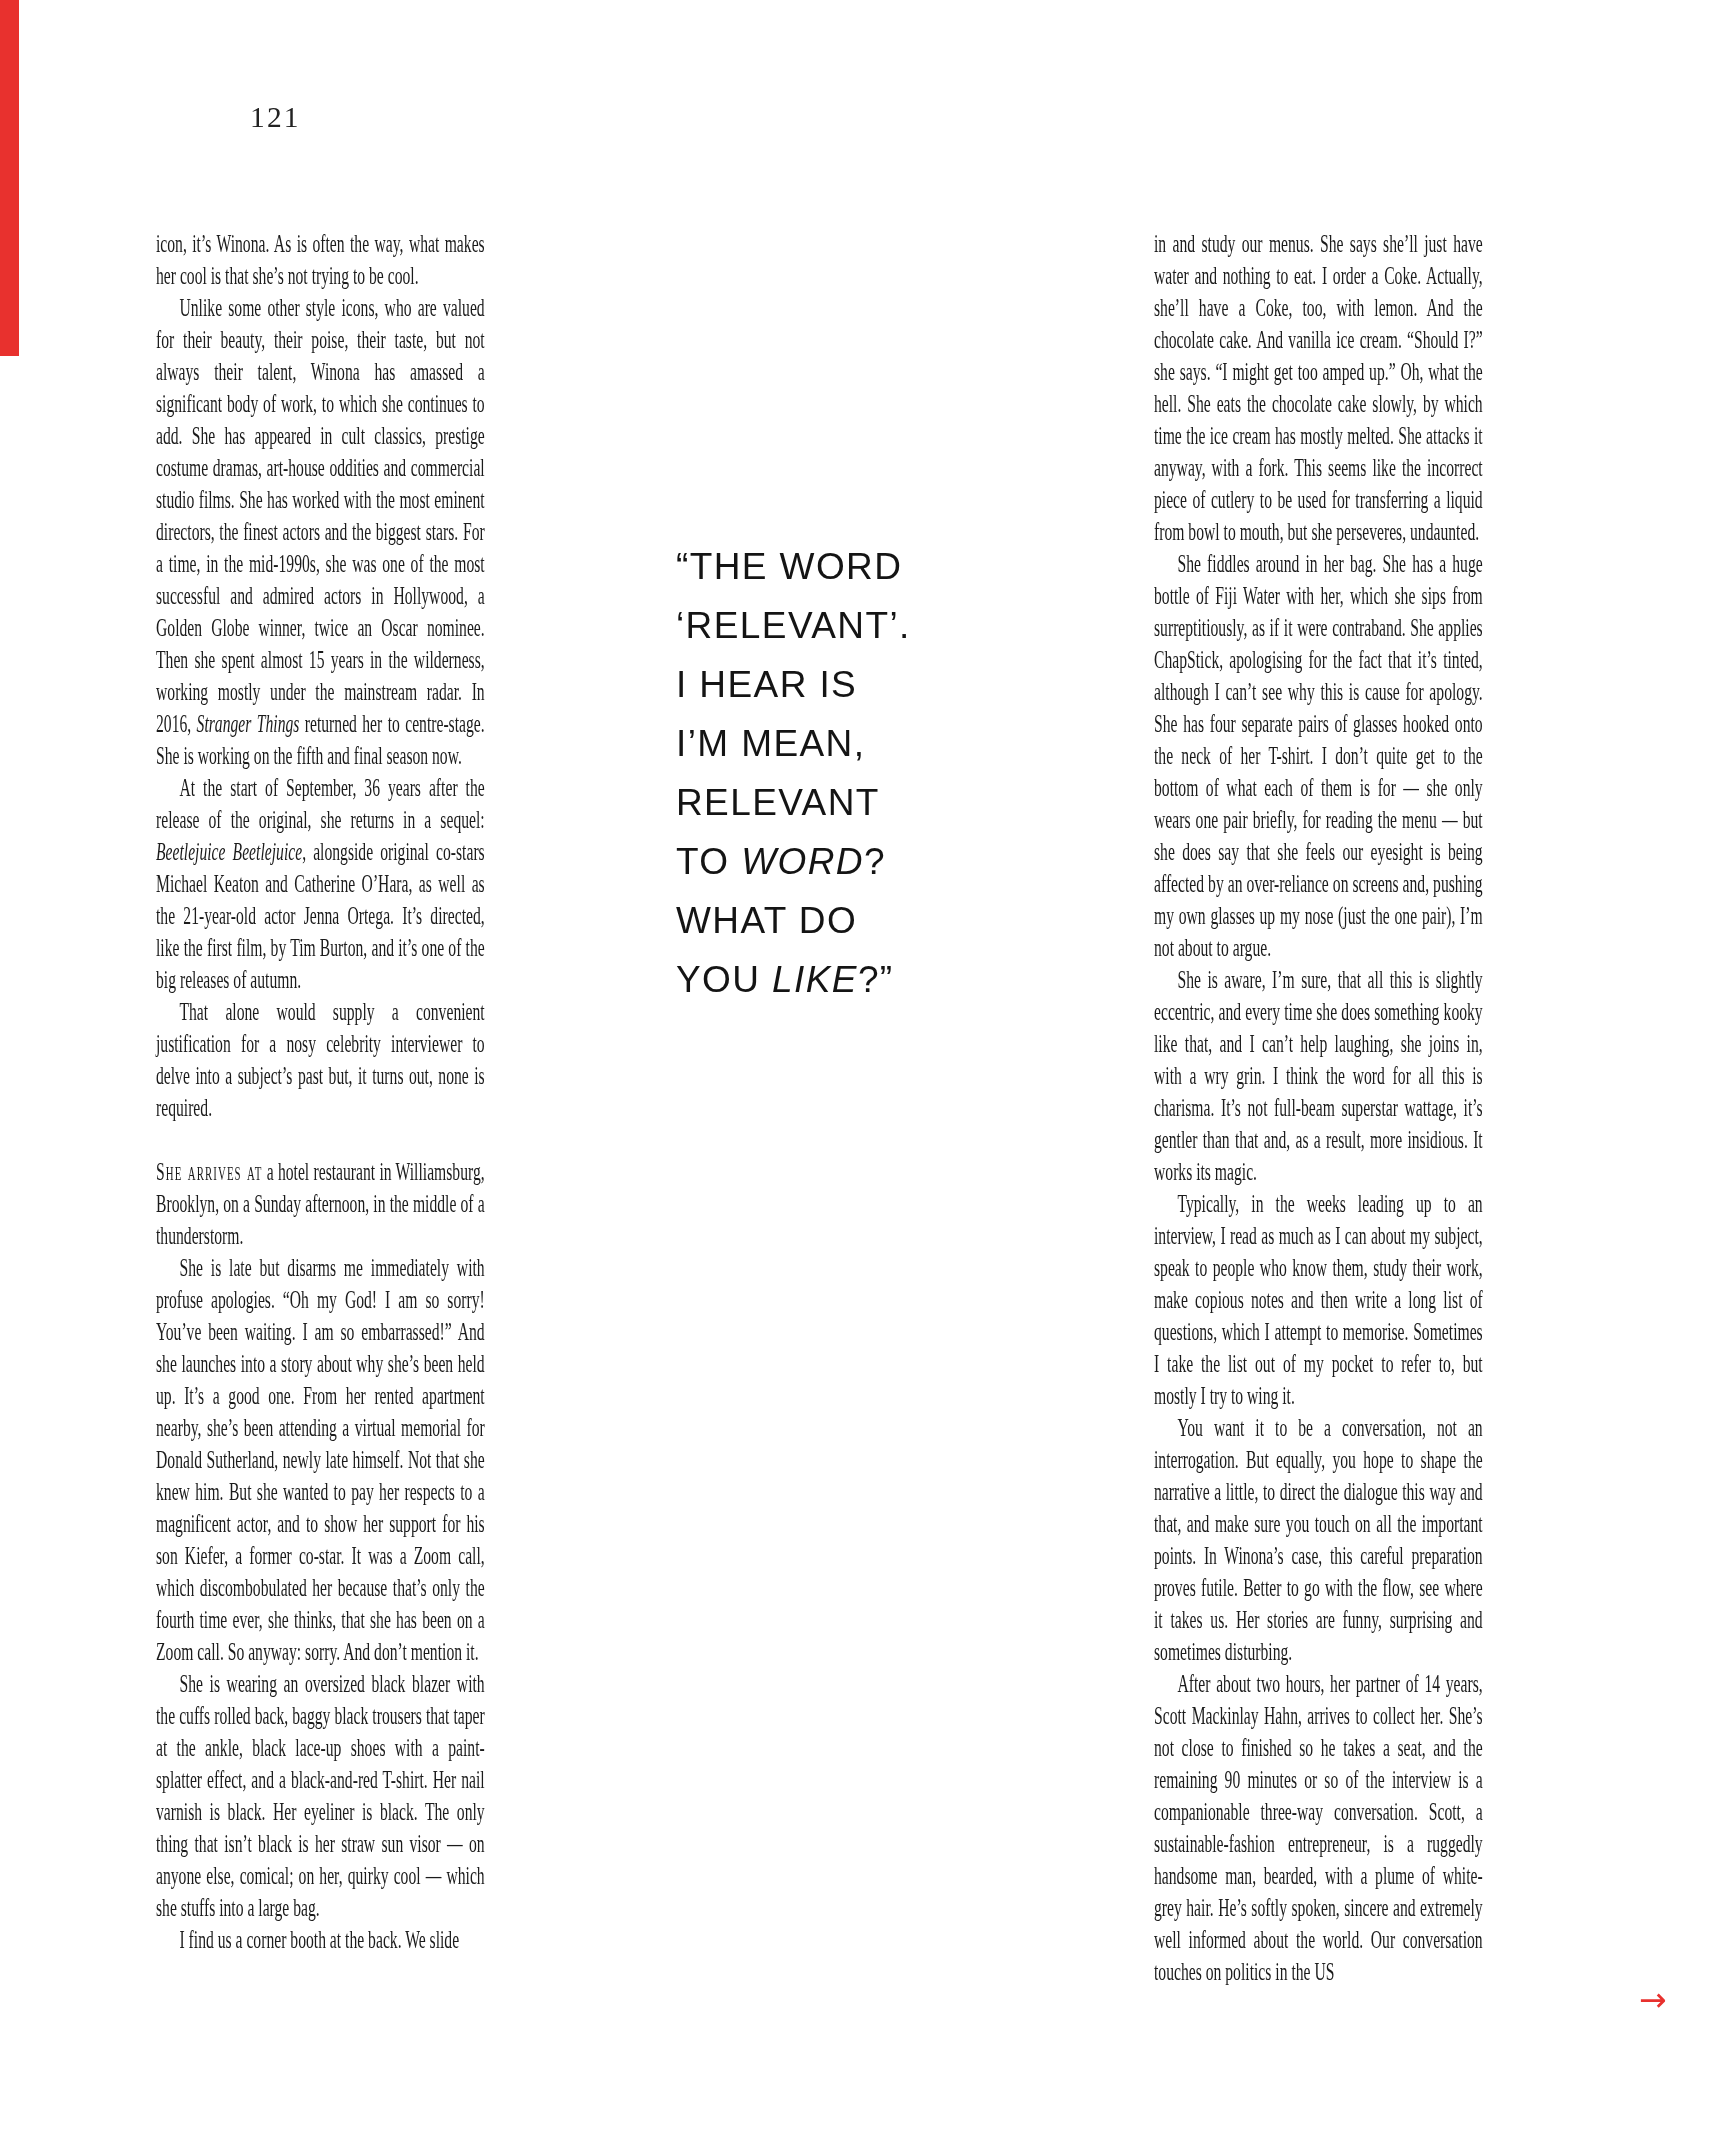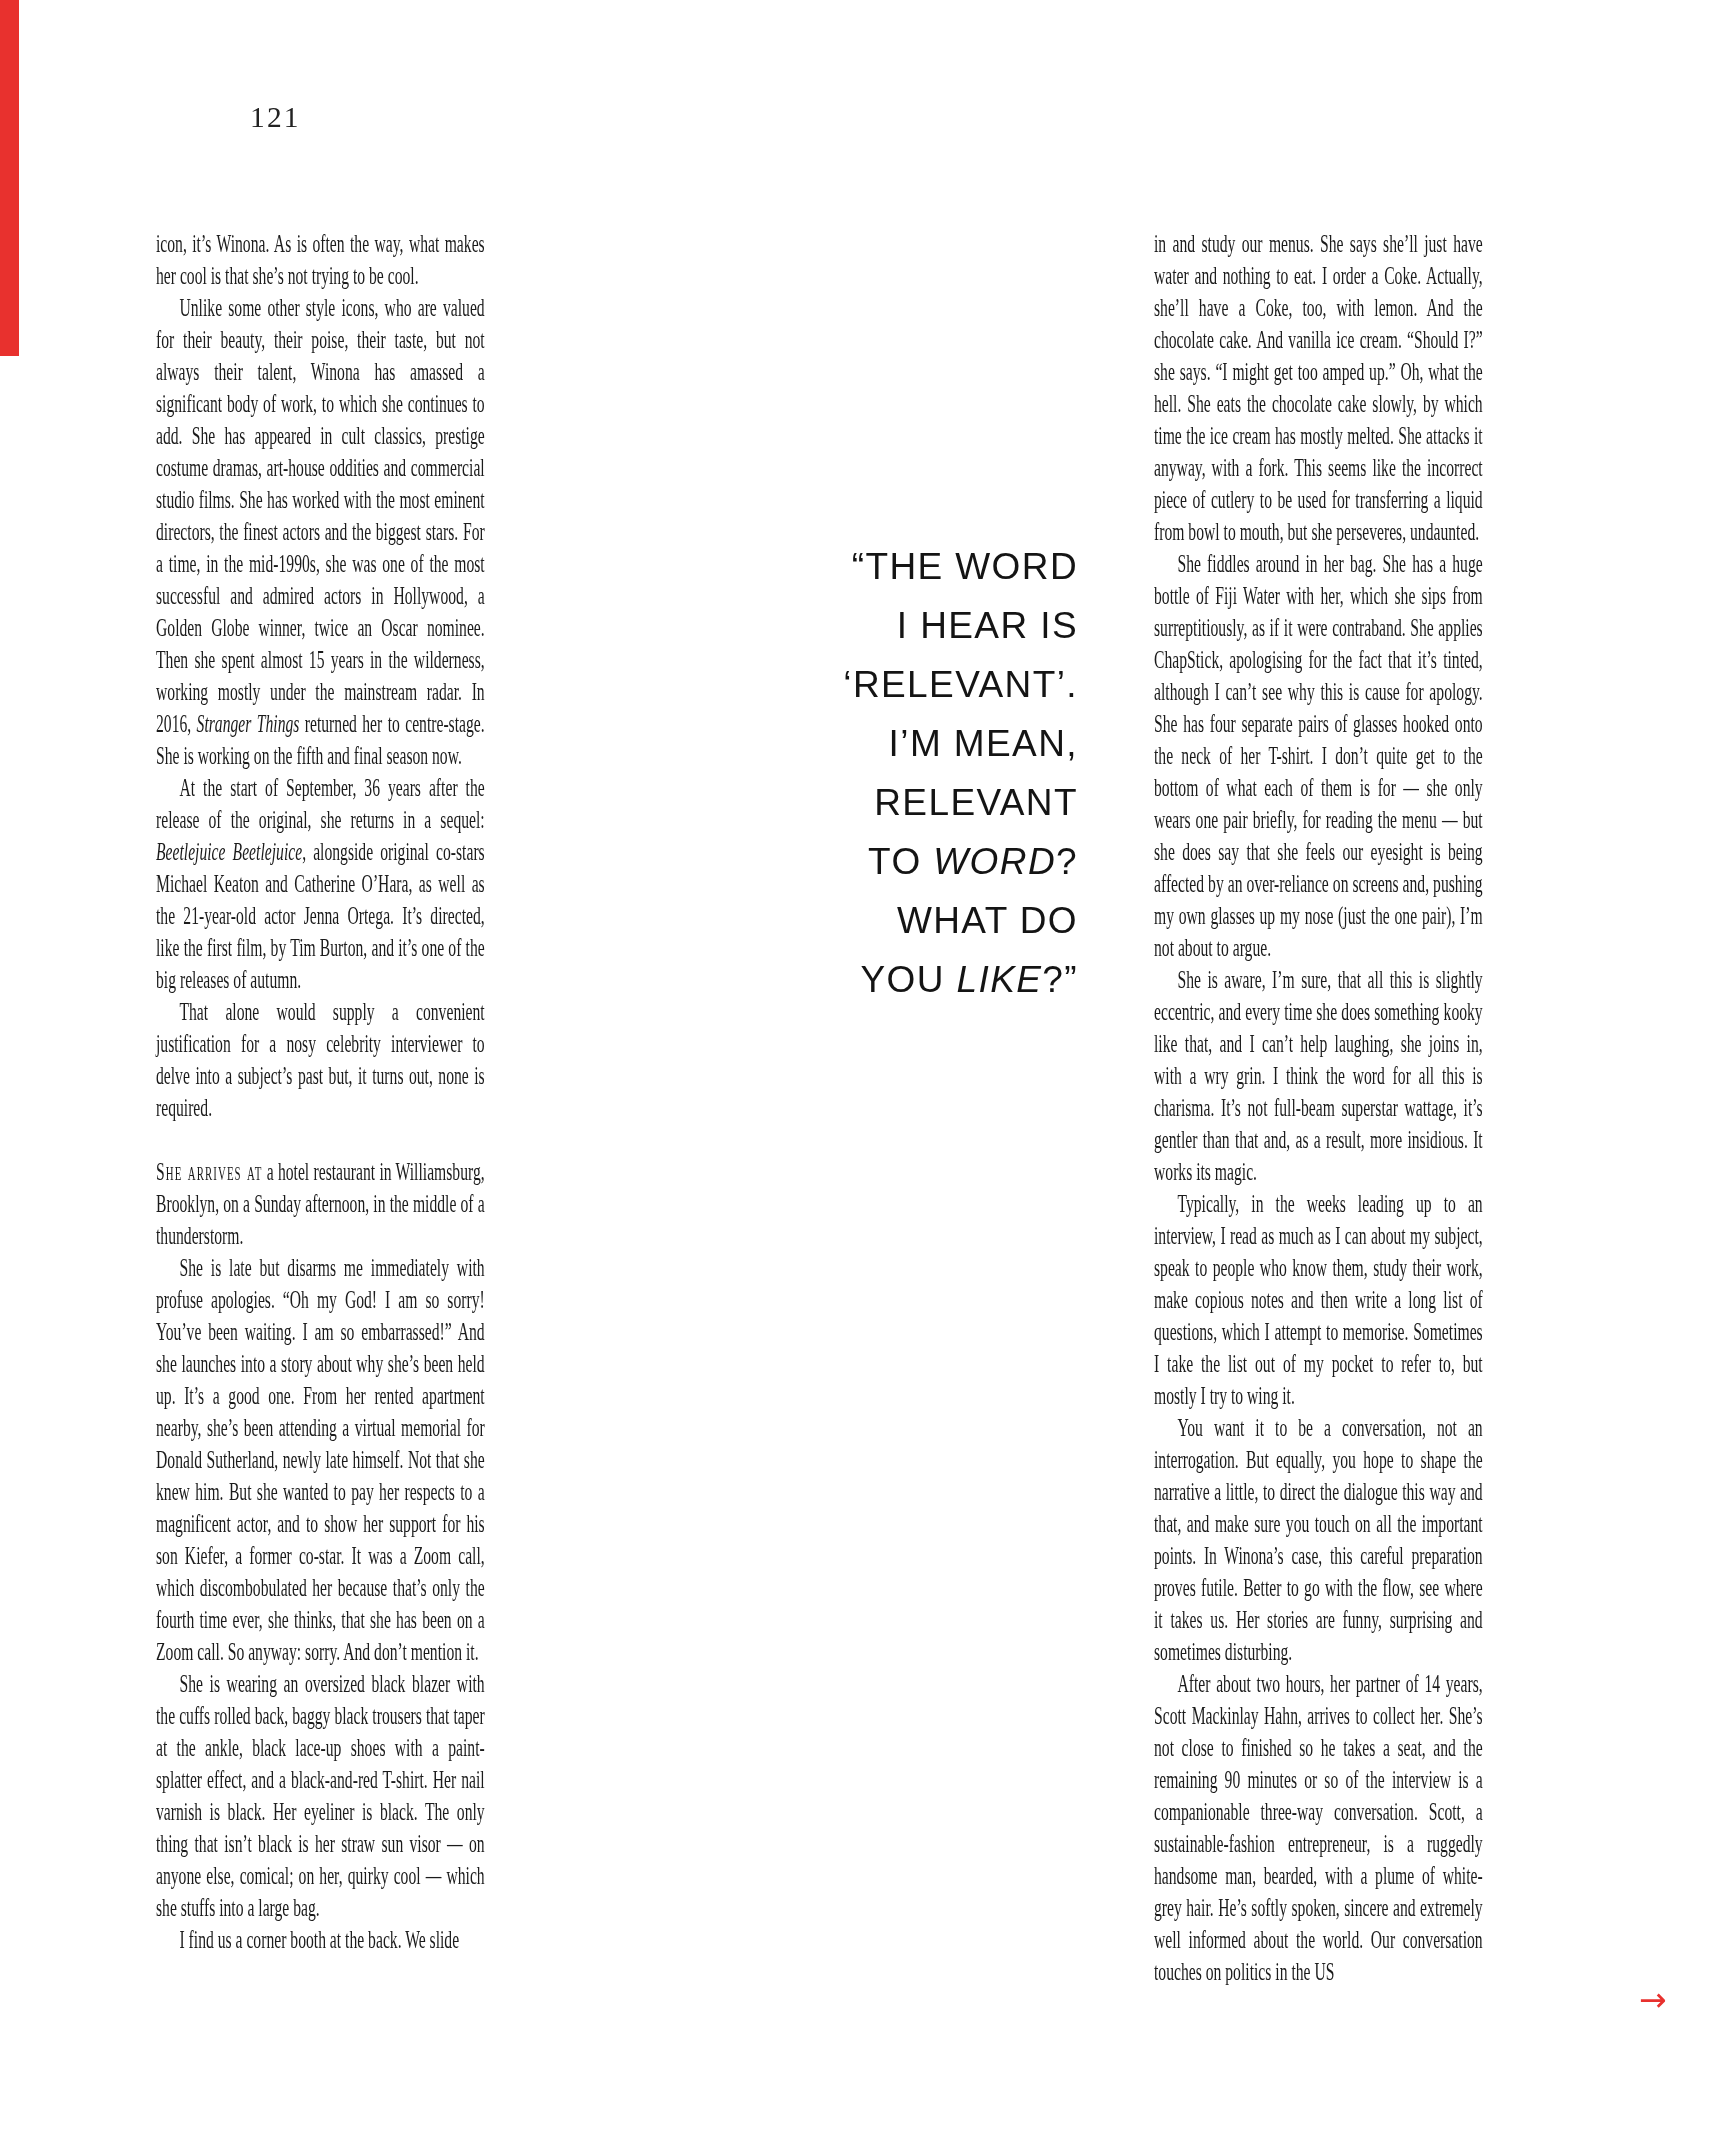--- a/index.html
+++ b/index.html
@@ -26,21 +26,21 @@
   .col-right { left:1154px; }
   .para { margin:0; text-indent:39px; }
   .para.noindent { text-indent:0; }
   .para.section-gap { margin-top:32px; }
   .it { font-style:italic; }
   .sc { font-variant:small-caps; letter-spacing:1.8px; }
   .pull-quote {
     position:absolute; left:676px; top:537px; width:402px;
     font-family:"Liberation Sans","DejaVu Sans",sans-serif;
     font-size:37px; line-height:59px; letter-spacing:1.4px;
-    color:#141414; text-align:right; font-weight:400;
+    color:#141414; text-align:left; font-weight:400;
   }
   .pq-line { display:block; white-space:nowrap; }
   .continuation-arrow {
     position:absolute; left:1639px; top:1983px;
     font-family:"DejaVu Sans","Liberation Sans",sans-serif;
     font-size:33px; line-height:33px; color:var(--accent,#e8312e);
   }
 </style>
 </head>
 <body>
@@ -55,22 +55,22 @@
       <p class="para"><span>At the start of September, 36 years after the release of the original, she returns in a sequel: </span><span class="it">Beetlejuice Beetlejuice</span><span>, alongside original co-stars Michael Keaton and Catherine O’Hara, as well as the 21-year-old actor Jenna Ortega. It’s directed, like the first film, by Tim Burton, and it’s one of the big releases of autumn.</span></p>
       <p class="para"><span>That alone would supply a convenient justification for a nosy celebrity interviewer to delve into a subject’s past but, it turns out, none is required.</span></p>
       <p class="para noindent section-gap"><span class="sc">She arrives at</span><span> a hotel restaurant in Williamsburg, Brooklyn, on a Sunday afternoon, in the middle of a thunderstorm.</span></p>
       <p class="para"><span>She is late but disarms me immediately with profuse apologies. “Oh my God! I am so sorry! You’ve been waiting. I am so embarrassed!” And she launches into a story about why she’s been held up. It’s a good one. From her rented apartment nearby, she’s been attending a virtual memorial for Donald Sutherland, newly late himself. Not that she knew him. But she wanted to pay her respects to a magnificent actor, and to show her support for his son Kiefer, a former co-star. It was a Zoom call, which discombobulated her because that’s only the fourth time ever, she thinks, that she has been on a Zoom call. So anyway: sorry. And don’t mention it.</span></p>
       <p class="para"><span>She is wearing an oversized black blazer with the cuffs rolled back, baggy black trousers that taper at the ankle, black lace-up shoes with a paint-splatter effect, and a black-and-red T-shirt. Her nail varnish is black. Her eyeliner is black. The only thing that isn’t black is her straw sun visor — on anyone else, comical; on her, quirky cool — which she stuffs into a large bag.</span></p>
       <p class="para"><span>I find us a corner booth at the back. We slide</span></p>
     </div>
 
   <div class="pull-quote">
       <div class="pq-line"><span>“THE WORD</span></div>
+      <div class="pq-line"><span>‘RELEVANT’.</span></div>
       <div class="pq-line"><span>I HEAR IS</span></div>
-      <div class="pq-line"><span>‘RELEVANT’.</span></div>
       <div class="pq-line"><span>I’M MEAN,</span></div>
       <div class="pq-line"><span>RELEVANT</span></div>
       <div class="pq-line"><span>TO </span><span class="it">WORD</span><span>?</span></div>
       <div class="pq-line"><span>WHAT DO</span></div>
       <div class="pq-line"><span>YOU </span><span class="it">LIKE</span><span>?”</span></div>
     </div>
 
   <div class="col col-right">
       <p class="para noindent"><span>in and study our menus. She says she’ll just have water and nothing to eat. I order a Coke. Actually, she’ll have a Coke, too, with lemon. And the chocolate cake. And vanilla ice cream. “Should I?” she says. “I might get too amped up.” Oh, what the hell. She eats the chocolate cake slowly, by which time the ice cream has mostly melted. She attacks it anyway, with a fork. This seems like the incorrect piece of cutlery to be used for transferring a liquid from bowl to mouth, but she perseveres, undaunted.</span></p>
       <p class="para"><span>She fiddles around in her bag. She has a huge bottle of Fiji Water with her, which she sips from surreptitiously, as if it were contraband. She applies ChapStick, apologising for the fact that it’s tinted, although I can’t see why this is cause for apology. She has four separate pairs of glasses hooked onto the neck of her T-shirt. I don’t quite get to the bottom of what each of them is for — she only wears one pair briefly, for reading the menu — but she does say that she feels our eyesight is being affected by an over-reliance on screens and, pushing my own glasses up my nose (just the one pair), I’m not about to argue.</span></p>

